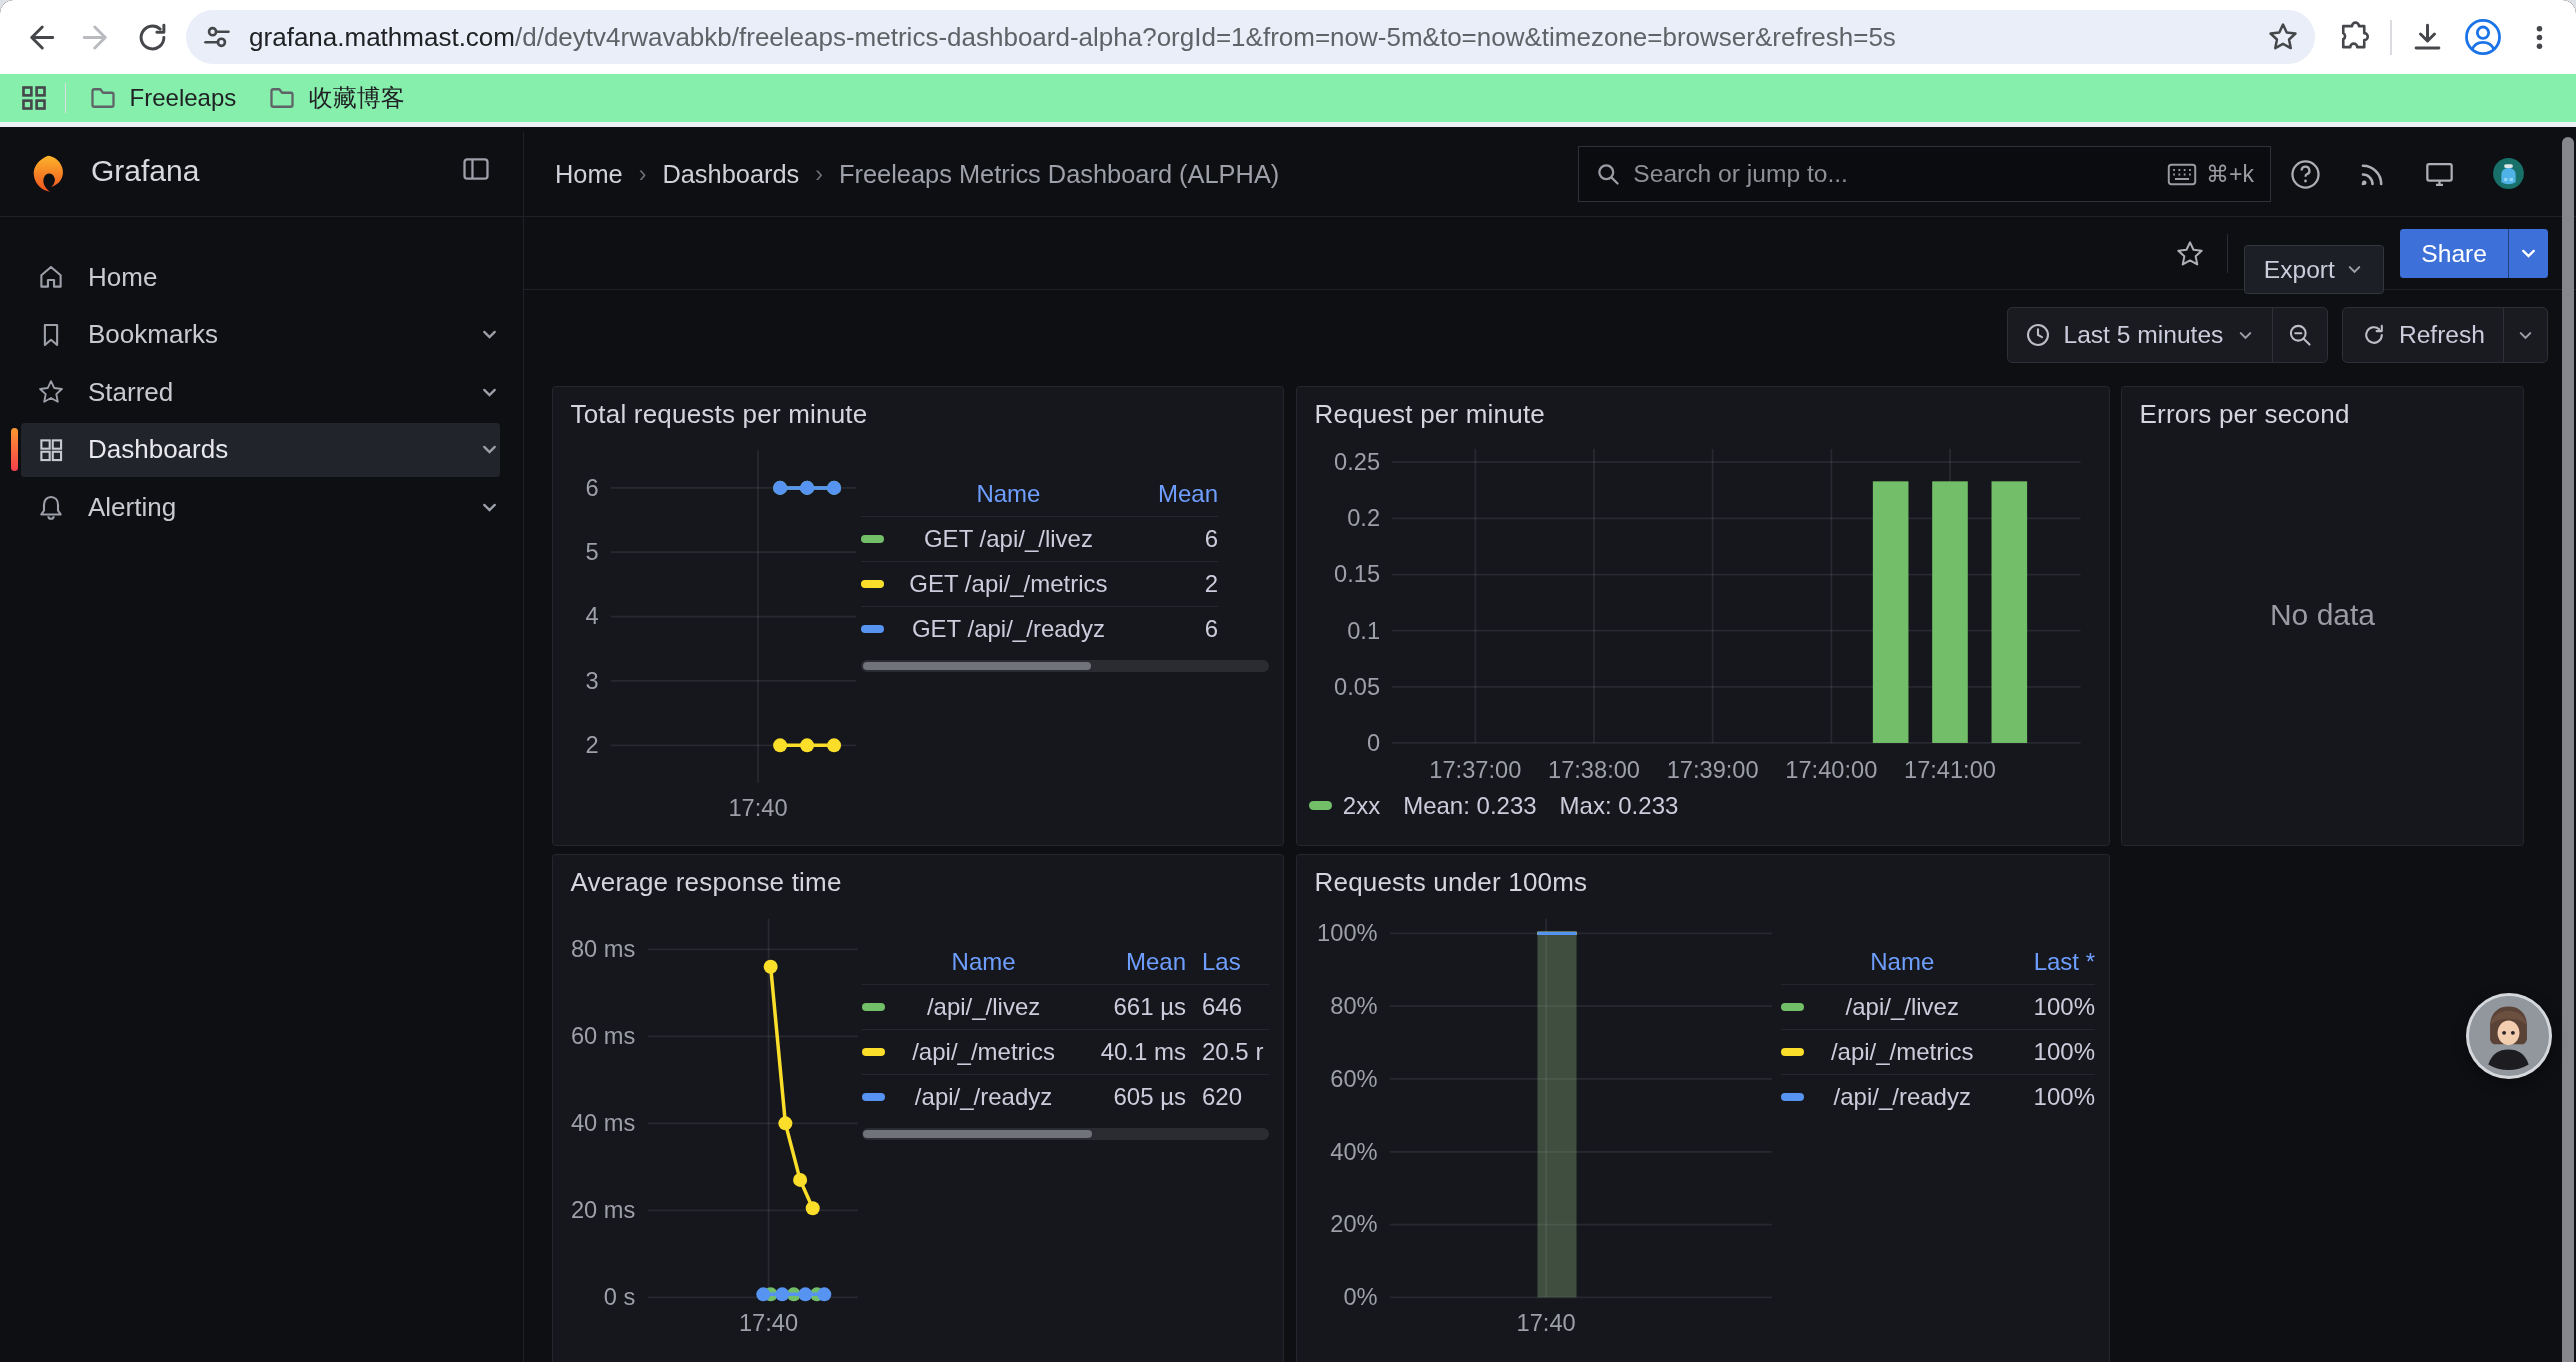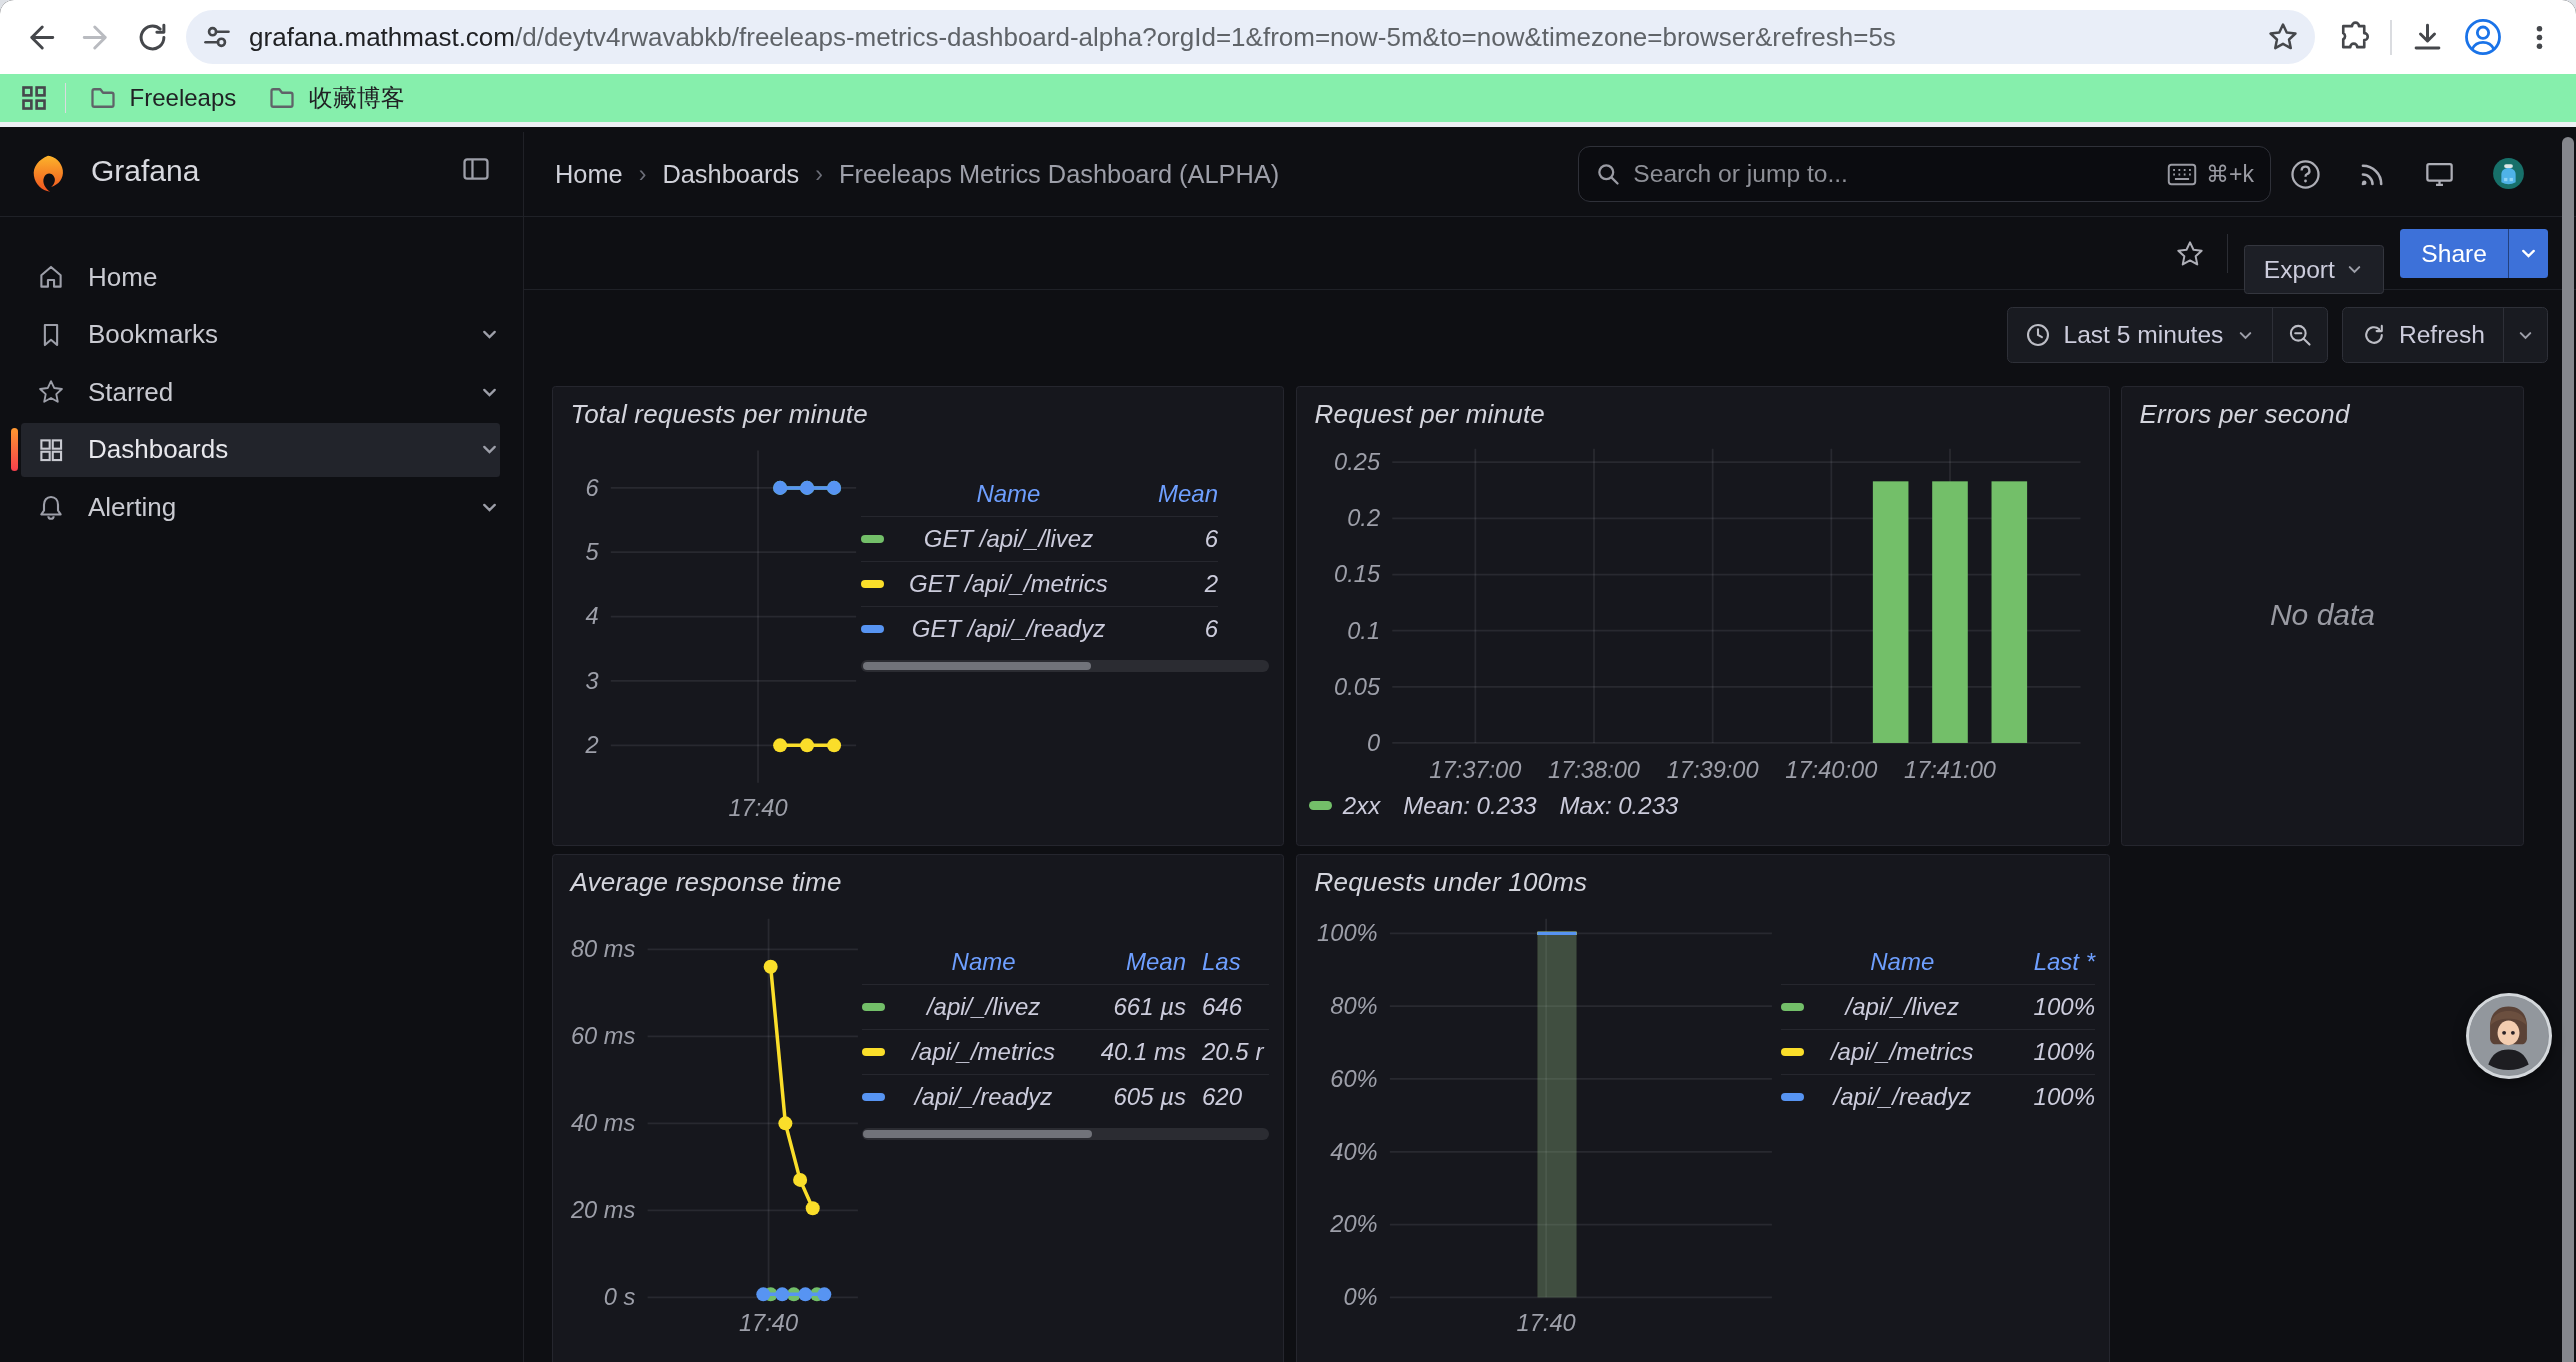--- a/index.html
+++ b/index.html
@@ -25,21 +25,21 @@
   .app{ position:absolute; left:0; top:132px; width:2576px; height:1231px; background:#0E0F13; overflow:hidden; color:#CCCCDC;}
   .vsep{ position:absolute; left:523px; top:0; bottom:0; width:0.9px; background:#202127;}
   .topbar{ position:absolute; left:0; top:0; width:100%; height:85px; border-bottom:0.9px solid #1F2127; display:flex; align-items:center;}
   .brand{ display:flex; align-items:flex-start; gap:23px; padding-left:28px; width:523px; flex:none;}
   .brandname{ font-size:30px; font-weight:500; color:#D8D9DF;}
   .paneltoggle{ margin-left:auto; margin-right:32px; color:#9D9FA9;}
   .crumbs{ display:flex; align-items:center; gap:16px; font-size:25.4px; padding-left:32px;}
   .crumb{ color:#CFD0D8;}
   .crumb.current{ color:#9D9FA9;}
   .crumbsep{ color:#6C6E78; font-size:23px;}
-  .searchbox{ position:absolute; left:1578px; top:14px; width:693px; height:56px; background:#0B0C10; border:0.9px solid #2F3139; border-radius:12px; display:flex; align-items:center; padding:0 16px; gap:12.3px;}
+  .searchbox{ position:absolute; left:1578px; top:14px; width:693px; height:56px; background:#0B0C10; border:0.9px solid #2F3139; border-radius:0; display:flex; align-items:center; padding:0 16px; gap:12.3px;}
   .searchbox input{ background:transparent; border:none; outline:none; color:#CCCCDC; font-size:24.6px; flex:1; font-family:"Liberation Sans",sans-serif;}
   .searchbox input::placeholder{ color:#8E9097;}
   .shortcut{ display:flex; align-items:center; gap:8.8px; color:#9A9BA3; font-size:23px;}
   .hicon{ position:absolute; top:17.5px; width:49px; height:49px; color:#ADAEB6; display:flex; align-items:center; justify-content:center;}
   .hicon svg{ width:33px; height:33px;}
 
   .actionsrow{ position:absolute; left:524px; right:0; top:85px; height:73px; border-bottom:0.9px solid #1F2127;}
   .actionsflex{ position:absolute; right:28px; top:12.3px; display:flex; align-items:center; gap:16px; height:49px;}
   .iconbtn{ width:42px; height:42px; display:flex; align-items:center; justify-content:center; color:#AEAFB7;}
   .adiv{ width:0.9px; height:39px; background:#2B2D34;}
@@ -49,21 +49,21 @@
   .splitbtn .main{ color:#fff; display:flex; align-items:center; padding:0 21px; font-size:24.6px; font-weight:500;}
   .splitbtn .chev{ color:#fff; display:flex; align-items:center; justify-content:center; width:40px; border-left:0.9px solid rgba(0,0,0,0.42);}
 
   .timerow{ position:absolute; top:175px; right:28px; display:flex; gap:14px; align-items:center;}
   .tbtn{ height:56px; background:#191B21; border:0.9px solid #2E3038; border-radius:5.3px; display:flex; align-items:center; color:#CCCCDC; font-size:24.6px; font-weight:500;}
   .tseg{ display:flex; align-items:center; gap:12.3px; padding:0 17.5px; height:100%;}
   .tsep{ width:0.9px; height:100%; background:#2E3038;}
   .ticon{ width:26px; height:26px; color:#BDBEC6;}
 
   
-  .panel{ position:absolute; background:#16171D; border:0.9px solid #25262E; border-radius:3.5px;font-style:italic; }
+  .panel{ position:absolute; background:#16171D; border:0.9px solid #25262E; border-radius:3.5px; }
   .ptitle{ height:46px; display:flex; align-items:center; padding:8.8px 17.5px 0 17.5px;}
   .ptitle h2{ font-size:26px; font-weight:500; color:#D4D5DD; letter-spacing:0.2px;}
   .pbody{ display:flex; padding:0 14px;}
   .nodata{ position:absolute; left:0; right:0; top:46%; text-align:center; color:#9A9BA3; font-size:30px;}
 
   .legend{ margin-top:39px; font-size:24px; color:#CCCCDC;}
   .lrow{ display:flex; align-items:center; padding:8px 0; border-top:0.9px solid #26272E; white-space:nowrap;}
   .lrow.head{ border-top:none; color:#6E9FFF; font-weight:500;}
   .pill{ width:23px; height:8.8px; border-radius:4.4px; margin-right:10.5px; flex:none;}
   .lname{ flex:1; overflow:hidden; text-overflow:clip;text-align:center;}

